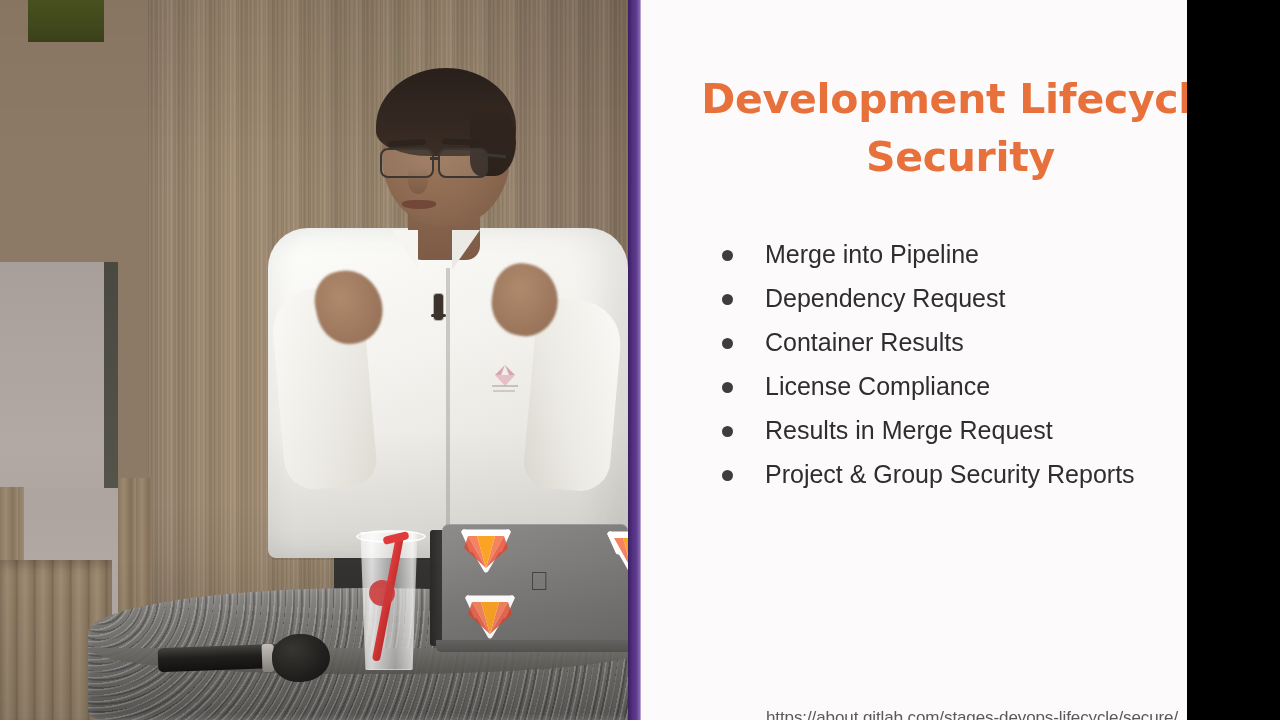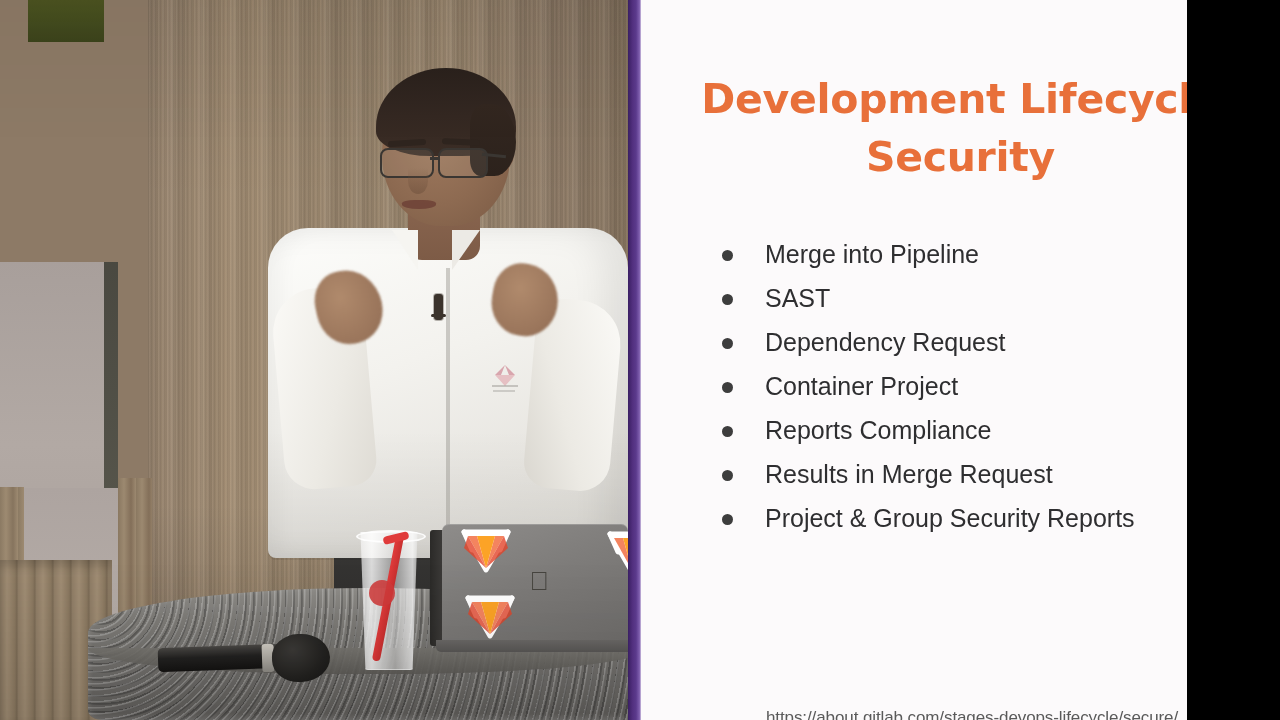--- a/index.html
+++ b/index.html
@@ -603,33 +603,29 @@
 
     <div class="slide-title">Development Lifecycle Security</div>
 
     <ul class="bullet-list">
       <li class="bullet-item">
         <span class="bullet-dot"></span>
         <span>Merge into Pipeline</span>
       </li>
       <li class="bullet-item">
         <span class="bullet-dot"></span>
-        <span>SAST</span>
-      </li>
-      <li class="bullet-item">
-        <span class="bullet-dot"></span>
         <span>Dependency Request</span>
       </li>
       <li class="bullet-item">
         <span class="bullet-dot"></span>
-        <span>Container Project</span>
+        <span>Container Results</span>
       </li>
       <li class="bullet-item">
         <span class="bullet-dot"></span>
-        <span>Reports Compliance</span>
+        <span>License Compliance</span>
       </li>
       <li class="bullet-item">
         <span class="bullet-dot"></span>
         <span>Results in Merge Request</span>
       </li>
       <li class="bullet-item">
         <span class="bullet-dot"></span>
         <span>Project &amp; Group Security Reports</span>
       </li>
     </ul>

